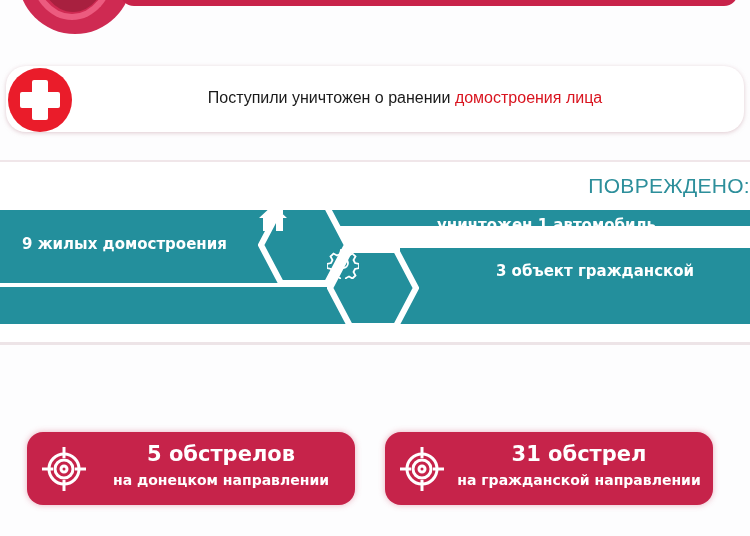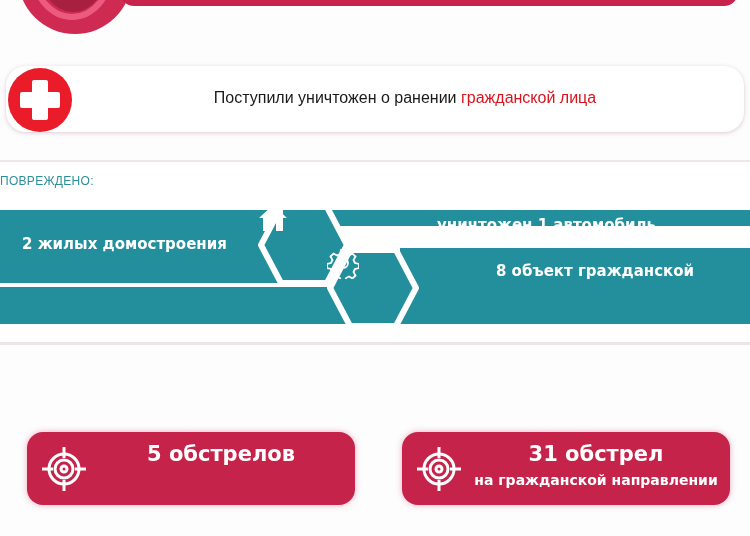--- a/index.html
+++ b/index.html
@@ -42,79 +42,79 @@
       font-family:"Liberation Sans", sans-serif; font-size:16px; color:#1a1a1a;
       padding-left:60px;
     }
     .notice-text .hl { color:#d9141f; }
 
     .damage-panel {
       position:absolute; left:0; top:160px; width:750px; height:180px;
       background:#fff; border-top:2px solid #f0e6e9; border-bottom:3px solid #ede4e7;
     }
     .damage-title {
-      position:absolute; left:0; right:0; top:12px; text-align:left;
-      font-family:"Liberation Sans", sans-serif; font-size:12px; color:#2d8f9b; letter-spacing:0.3px;
+      position:absolute; left:0; right:0; top:12px; text-align:right;
+      font-family:"Liberation Sans", sans-serif; font-size:21px; color:#2d8f9b; letter-spacing:0.3px;
     }
     .band { position:absolute; background:#238f9c; color:#fff; font-weight:bold; font-family:"DejaVu Sans", sans-serif; }
     .band-left-top { left:0; top:48px; width:285px; height:73px; }
     .band-left-bottom { left:0; top:125px; width:350px; height:37px; }
     .band-right-top { left:330px; top:48px; width:420px; height:16px;text-align:center; }
     .band-right-bottom { left:400px; top:86px; width:350px; height:76px; }
     .band .lbl { position:absolute; font-size:15px; line-height:27px; }
     .band-left-top .lbl { left:22px; top:21px; }
     .band-right-top .lbl { left:107px; top:2px; }
     .band-right-bottom .lbl { left:40px; right:0; top:10px; text-align:center; }
 
     .hex { position:absolute; width:92px; height:82px; }
     .hex svg { position:absolute; left:0; top:0; }
     .hex .glyph { position:absolute; left:0; top:0; width:92px; height:82px; display:flex; align-items:center; justify-content:center; }
 
     .shell-btn {
       position:absolute; top:432px; height:73px; background:#c6234a; border-radius:16px;
       box-shadow:0 0 6px rgba(210,80,110,0.45); color:#fff;
     }
     .shell-btn.left { left:27px; width:328px; }
-    .shell-btn.right { left:402px; width:328px; }
+    .shell-btn.right { left:385px; width:328px; }
     .shell-btn .target { position:absolute; left:14px; top:14px; width:46px; height:46px; }
     .shell-btn .count { position:absolute; left:60px; right:0; top:10px; text-align:center; font-size:21px; font-weight:bold; }
     .shell-btn .dir { position:absolute; left:60px; right:0; top:40px; text-align:center; font-size:14px; font-weight:bold; }
   </style>
 </head>
 <body>
 
 <div class="top-circle">
   <div class="inner"></div>
     <div class="ring"></div>
 </div>
 <div class="top-banner"></div>
 
 <div class="notice-card">
   <div class="cross-circle">
     <div class="bar-v"></div>
       <div class="bar-h"></div>
   </div>
   <div class="notice-text">
-    <span>Поступили уничтожен о ранении </span><span class="hl">гражданской лица</span>
+    <span>Поступили уничтожен о ранении </span><span class="hl">домостроения лица</span>
   </div>
 </div>
 
 <div class="damage-panel">
   <div class="damage-title">ПОВРЕЖДЕНО:</div>
 
   <div class="band band-left-top">
-    <span class="lbl">2 жилых домостроения</span>
+    <span class="lbl">9 жилых домостроения</span>
   </div>
   <div class="band band-left-bottom"></div>
   <div class="band band-right-top">
     <span class="lbl">уничтожен 1 автомобиль</span>
   </div>
   <div class="band band-right-bottom">
     <div class="lbl">
-      <div>8 объект гражданской</div>
+      <div>3 объект гражданской</div>
     </div>
   </div>
 
   <div class="hex" style="left:258px; top:42px;">
     <svg width="92" height="82" viewBox="0 0 92 82">
       <polygon points="23,3 69,3 89,41 69,79 23,79 3,41" fill="#238f9c" stroke="#fff" stroke-width="6"></polygon>
     </svg>
     <div class="glyph">
       <svg width="30" height="28" viewBox="0 0 30 28">
         <polygon points="15,1 1,14 5,14 5,27 12,27 12,18 18,18 18,27 25,27 25,14 29,14" fill="#fff"></polygon>
@@ -140,20 +140,21 @@
   <svg class="target" viewBox="0 0 46 46" fill="none" stroke="#fff" stroke-width="3">
     <circle cx="23" cy="23" r="15"></circle>
       <circle cx="23" cy="23" r="9"></circle>
       <circle cx="23" cy="23" r="3"></circle>
     <line x1="23" y1="1" x2="23" y2="12"></line>
       <line x1="23" y1="34" x2="23" y2="45"></line>
     <line x1="1" y1="23" x2="12" y2="23"></line>
       <line x1="34" y1="23" x2="45" y2="23"></line>
   </svg>
   <div class="count">5 обстрелов</div>
+  <div class="dir">на донецком направлении</div>
 </div>
 
 <div class="shell-btn right">
   <svg class="target" viewBox="0 0 46 46" fill="none" stroke="#fff" stroke-width="3">
     <circle cx="23" cy="23" r="15"></circle>
       <circle cx="23" cy="23" r="9"></circle>
       <circle cx="23" cy="23" r="3"></circle>
     <line x1="23" y1="1" x2="23" y2="12"></line>
       <line x1="23" y1="34" x2="23" y2="45"></line>
     <line x1="1" y1="23" x2="12" y2="23"></line>

